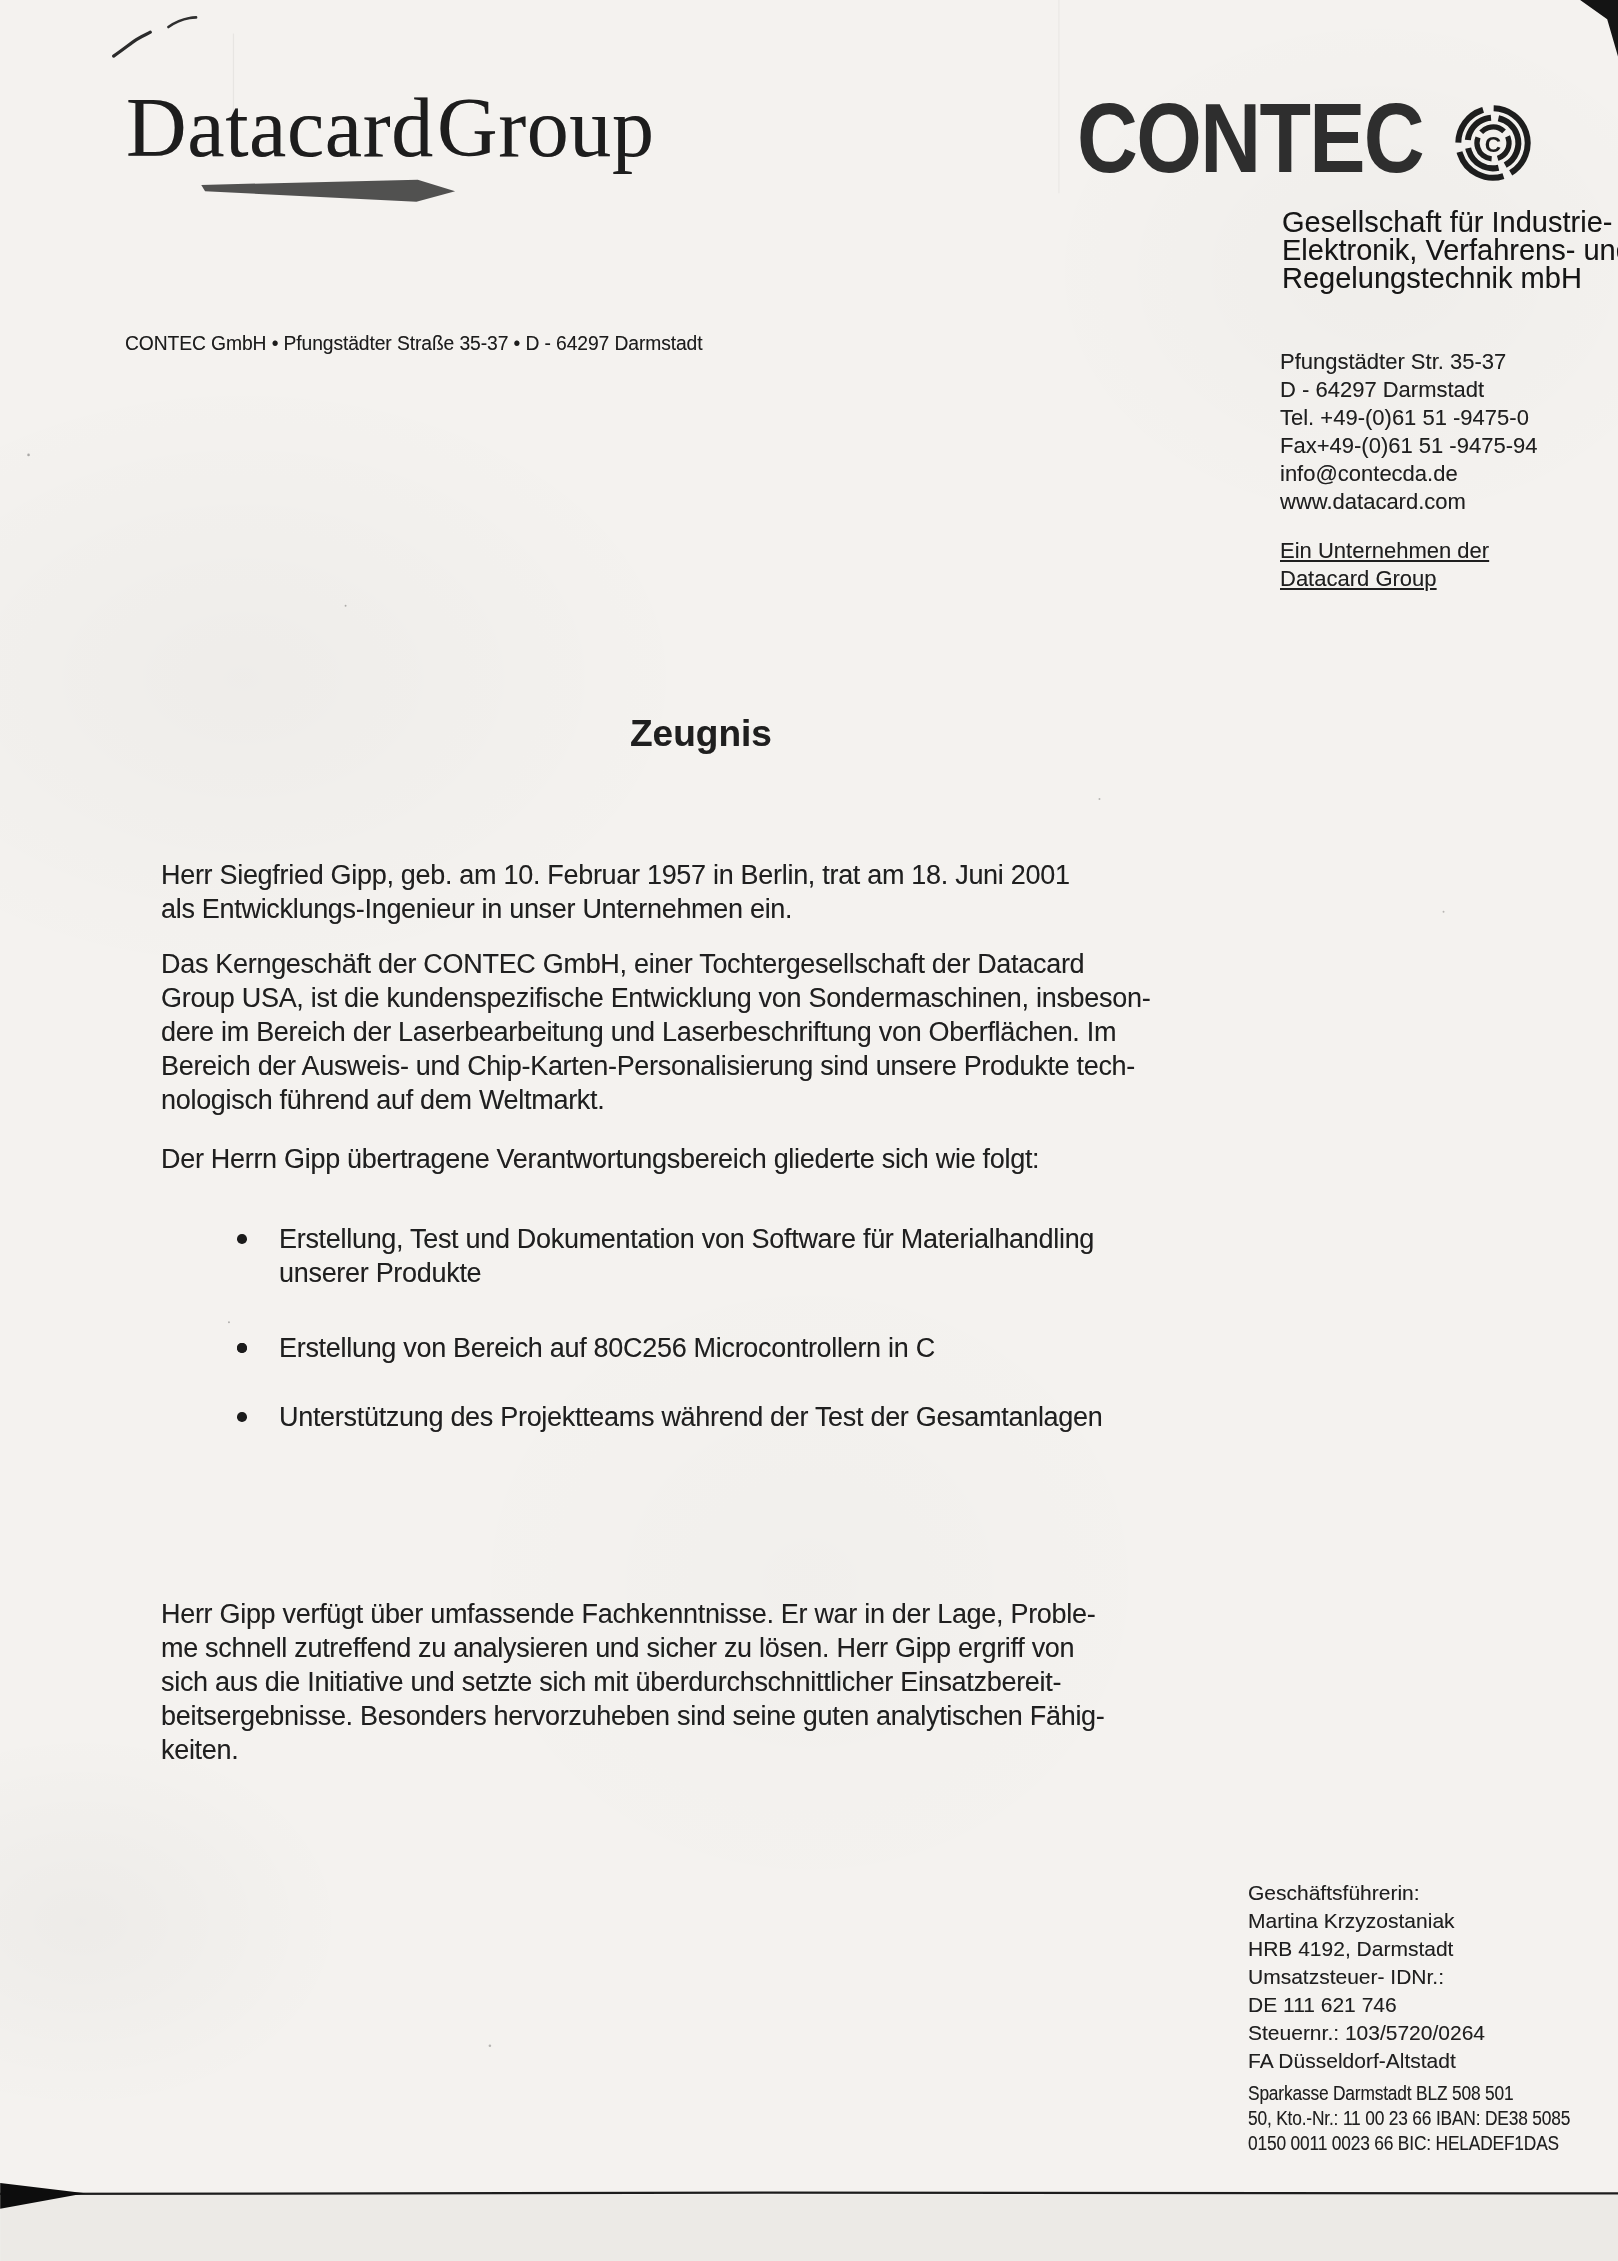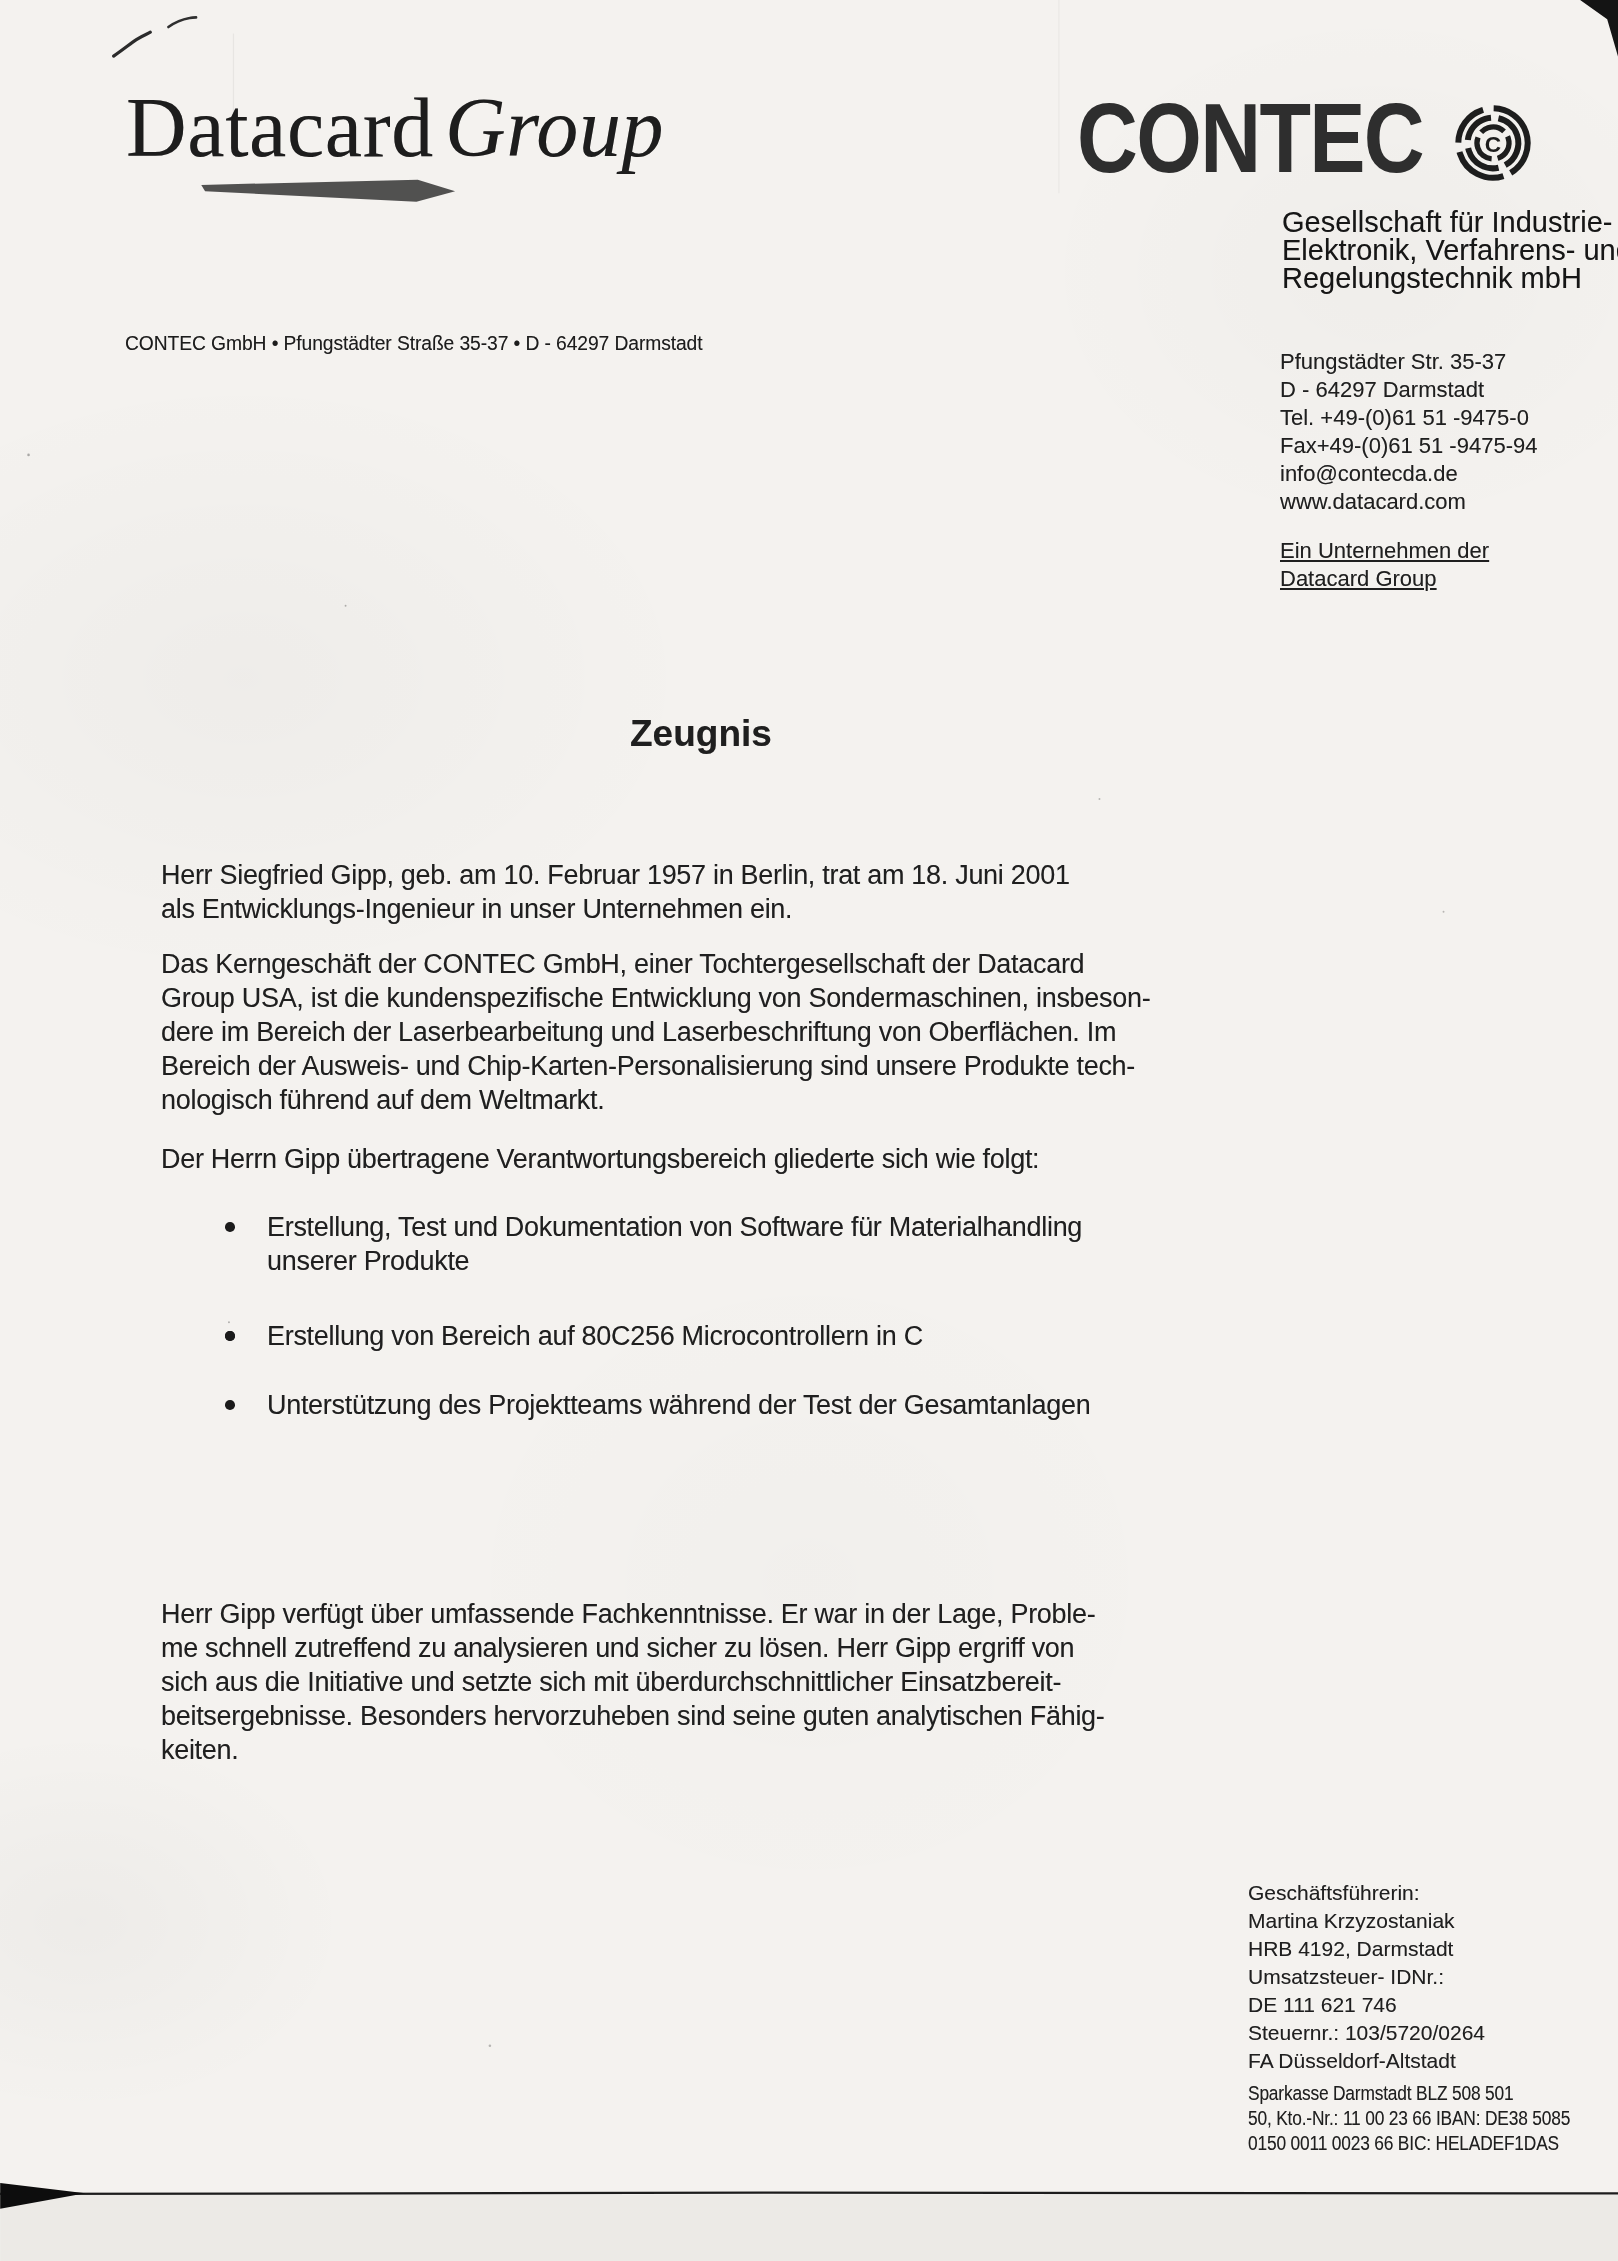--- a/index.html
+++ b/index.html
@@ -15,21 +15,21 @@
   }
   .abs { position:absolute; }
   .ink { text-shadow: 0 0 0.6px rgba(30,30,30,0.35); }
   .line { white-space:nowrap; }
 
   
   .dc-logo {
     left:126px; top:86px; line-height:1; font-family:"Liberation Serif", serif;
     font-size:84px; color:#1d1d1d; letter-spacing:0.6px; white-space:nowrap;
   }
-  .dc-logo .w2 { margin-left:11px;font-style:italic; }
+  .dc-logo .w2 { margin-left:3px; }
 
   .contec-logo {
     left:1077px; top:89px; line-height:1; font-weight:700; font-size:98px;
     letter-spacing:-1.9px; color:#2e2e2e; transform:scaleX(0.86); transform-origin:left top;
     white-space:nowrap;
   }
   .contec-mark { left:1453px; top:103px; width:80px; height:80px; }
 
   .subtitle { left:1282px; top:208px; font-size:29px; line-height:28px; color:#161616; }
 
@@ -39,21 +39,21 @@
   .affiliation-block { left:1280px; top:537px; font-size:22px; line-height:28px;text-decoration:underline; }
 
   
   .title { left:630px; top:713px; margin:0; font-size:37px; font-weight:700; letter-spacing:0; }
   .para { left:161px; font-size:27px; line-height:34px; letter-spacing:-0.3px; }
   .p1 { top:858px; }
   .p2 { top:947px; }
   .p3 { top:1142px; }
   .p4 { top:1597px; }
 
-  .bullets { left:161px; top:1210px; margin:0; padding:0; list-style:none;
+  .bullets { left:161px; top:1210px; margin:12px; padding:0; list-style:none;
              font-size:27px; line-height:34px; letter-spacing:-0.3px; }
   .bullets li { position:relative; padding-left:106px; margin-bottom:35px; }
   .bullets li:first-child { margin-bottom:41px; }
   .dot { position:absolute; left:64px; top:12.2px; width:9.7px; height:9.7px;
          border-radius:50%; background:#1b1b1b; }
 
   
   .mgmt-block { left:1248px; top:1879px; font-size:21px; line-height:28px; }
   .bank-block { left:1248px; top:2081px; font-size:19.3px; line-height:25px;
                 letter-spacing:-0.2px; transform:scaleX(0.9); transform-origin:left top; }

